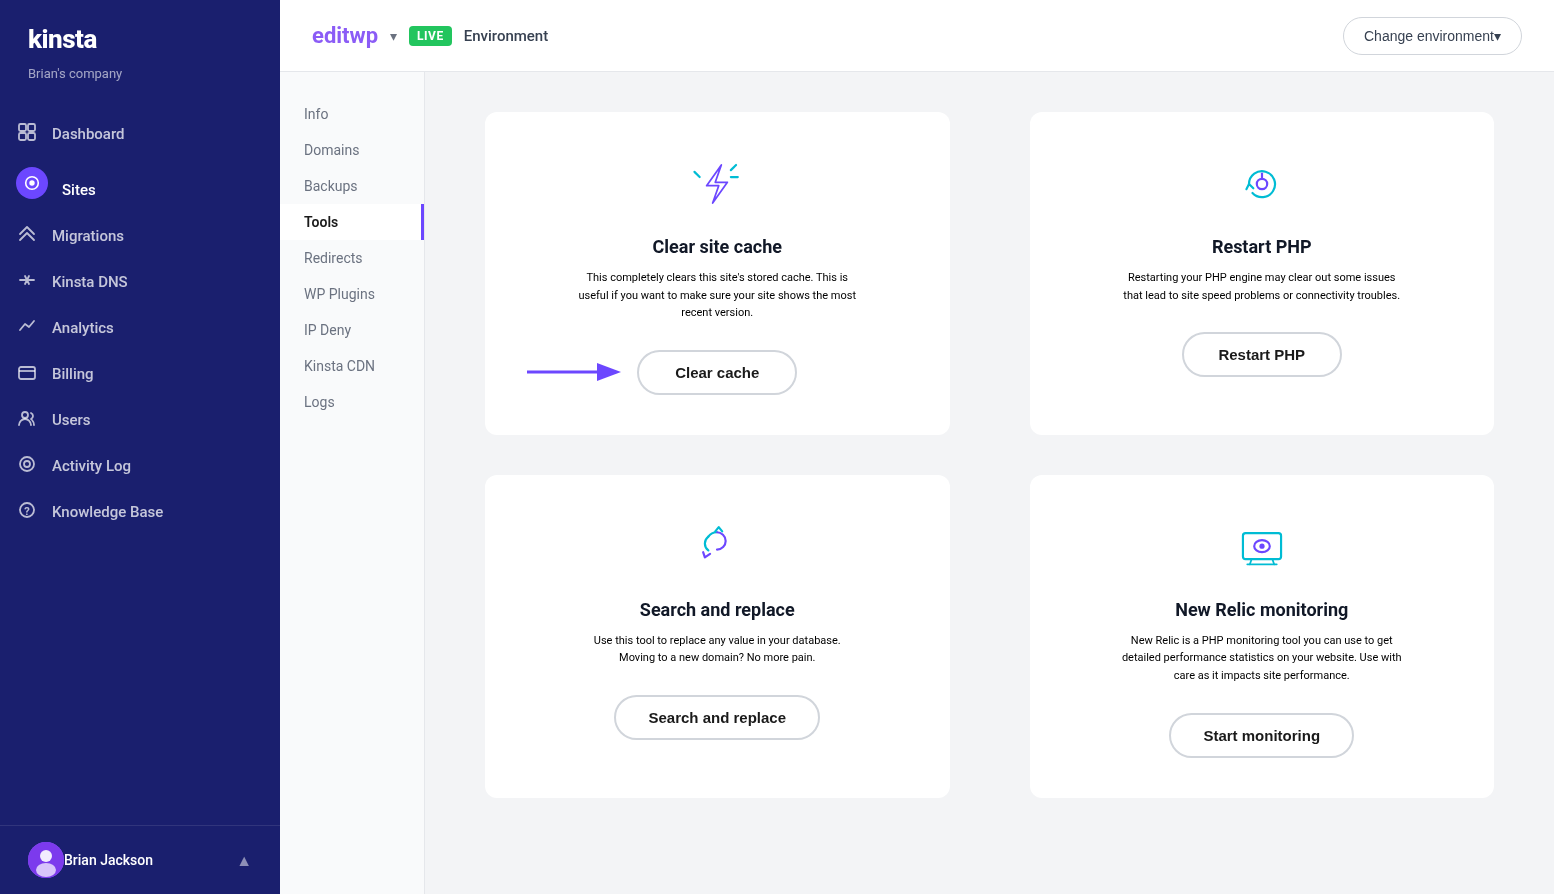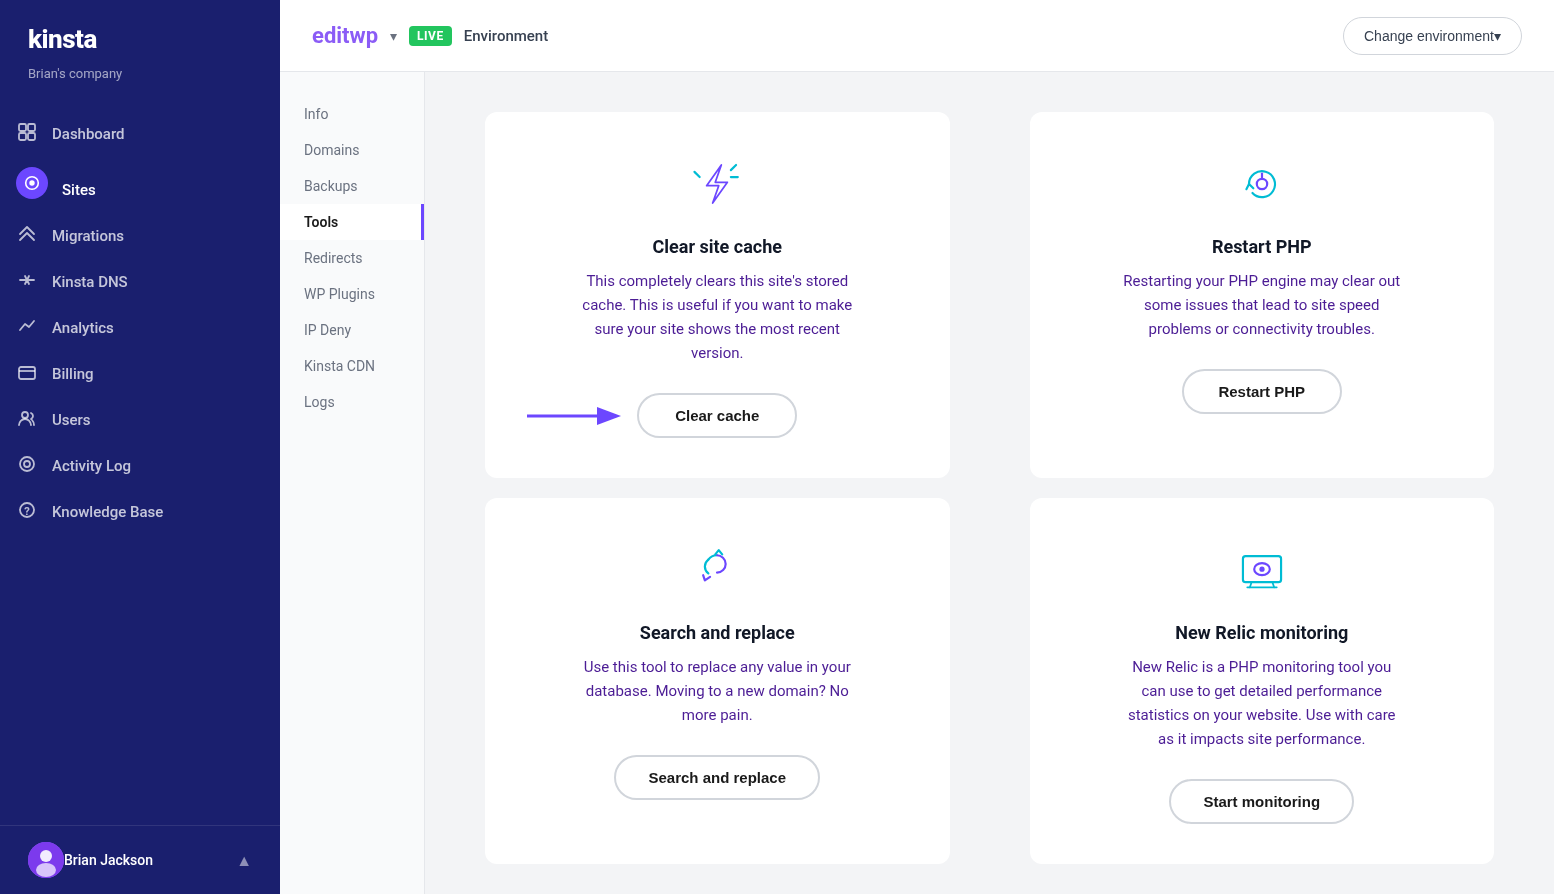--- a/index.html
+++ b/index.html
@@ -194,21 +194,21 @@
     .tools-content {
       flex: 1;
       overflow-y: auto;
       background: #f3f4f6;
       padding: 40px 60px;
     }
 
     .tools-grid {
       display: grid;
       grid-template-columns: 1fr 1fr;
-      gap: 20px 80px;
+      gap: 40px 80px;
     }
 
     .tool-card {
       background: white;
       border-radius: 12px;
       padding: 40px 36px;
       display: flex;
       flex-direction: column;
       align-items: center;
       text-align: center;
@@ -224,22 +224,22 @@
     }
 
     .tool-title {
       font-size: 18px;
       font-weight: 700;
       color: #111827;
       margin-bottom: 12px;
     }
 
     .tool-description {
-      font-size: 15px;
-      color: #4c1d95;
+      font-size: 11px;
+      color: #000000;
       line-height: 1.6;
       margin-bottom: 28px;
       max-width: 280px;
     }
 
     .tool-btn {
       border: 2px solid #d1d5db;
       background: white;
       border-radius: 28px;
       padding: 12px 32px;

